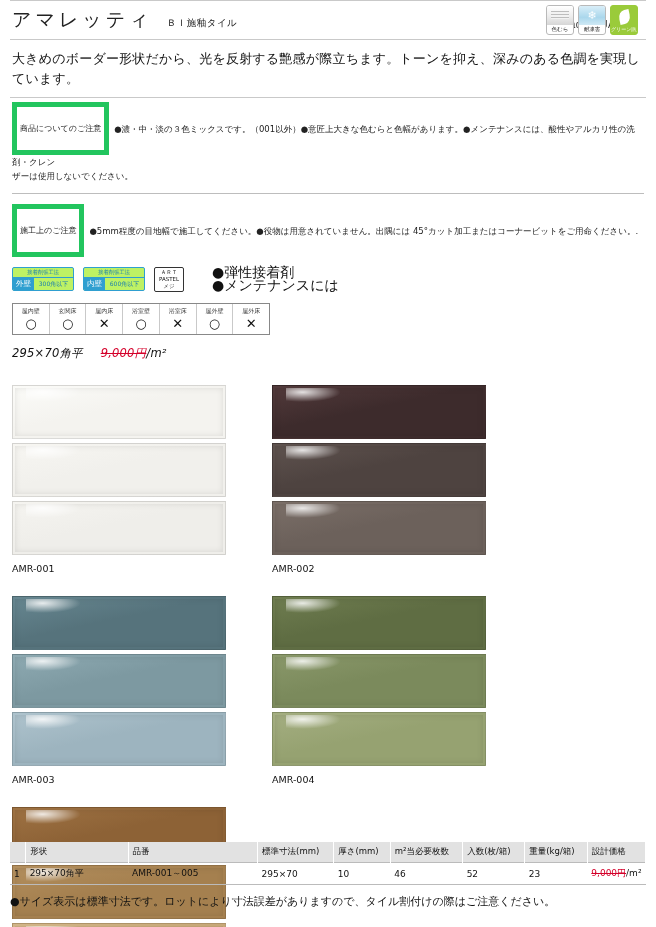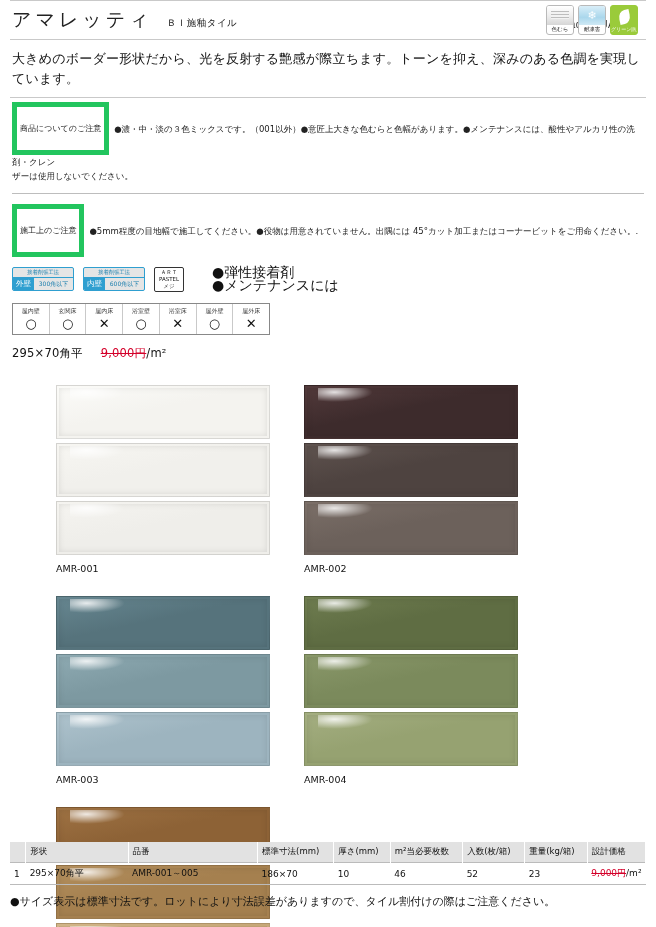--- a/index.html
+++ b/index.html
@@ -115,21 +115,21 @@
 
   .rule-mid { height:1px; background:#bdbdbd; margin: 4px 2px 6px 2px; }
 
   
   .methods { display:flex; align-items:center; gap:9px; padding: 3px 2px 2px 2px; }
   .mbadge {
     border:1px solid #2f9fd0;
     border-radius:2px;
     width: 62px;
     overflow:hidden;
-    background:#e5e5e5;
+    background:#bef264;
   }
   .mbadge .top {
     font-size:5.5px; line-height:9px; text-align:center; color:#1b7fae;
     border-bottom:1px solid #2f9fd0; letter-spacing:-0.2px;
     font-family:"DejaVu Sans",sans-serif;
   }
   .mbadge .bot { display:flex; align-items:stretch; height:12px; }
   .mbadge .bot .k {
     background:#2f9fd0; color:#fff; font-size:7.5px; line-height:12px;
     padding:0 3px; font-family:"DejaVu Sans",sans-serif;
@@ -153,27 +153,27 @@
     border-top:1px solid #888; border-bottom:1px solid #888;
   }
   .ucell { flex:1; text-align:center; border-left:1px solid #c9c9c9; padding: 2px 0 3px 0;}
   .ucell:first-child { border-left:1px solid #888; }
   .ucell:last-child { border-right:1px solid #888; }
   .uhead { font-size:6px; line-height:10px; color:#333; font-family:"DejaVu Sans",sans-serif;}
   .umark { font-size:13px; line-height:15px; color:#111; font-family:"DejaVu Sans",sans-serif;}
 
   
   .sizeline { padding: 11px 2px 24px 2px; font-size:11.5px; color:#111;
-     font-family:"DejaVu Sans",sans-serif; letter-spacing:0.2px;}
+     font-family:"DejaVu Sans",sans-serif; letter-spacing:0.2px;font-style:italic;}
   .strike { color:#d4002a; text-decoration: line-through; text-decoration-color:#d4002a;}
   .unit { color:#111; }
 
   
   .grid { position:relative; padding: 0 2px; }
-  .srow { display:flex; gap:34px; margin-bottom: 22px; margin-left: 44px; }
+  .srow { display:flex; gap:46px; margin-bottom: 22px; }
   .scol { width: 214px; }
   .tile {
     width: 214px; height: 54px;
     margin-bottom: 4px;
     position:relative;
     border: 1px solid rgba(0,0,0,0.12);
   }
   .tile .gloss {
     position:absolute; left:6%; top:4%; width:26%; height:26%;
     background: radial-gradient(ellipse at 30% 30%, rgba(255,255,255,0.85), rgba(255,255,255,0) 70%);
@@ -417,21 +417,21 @@
           <th style="width:64px">入数(枚/箱)</th>
           <th style="width:64px">重量(kg/箱)</th>
           <th>設計価格</th>
         </tr>
       </thead>
       <tbody>
         <tr>
           <td class="numcol">1</td>
           <td>295×70角平</td>
           <td>AMR-001～005</td>
-          <td>186×70</td>
+          <td>295×70</td>
           <td>10</td>
           <td>46</td>
           <td>52</td>
           <td>23</td>
           <td><span class="strike">9,000円</span><span>/m²</span></td>
         </tr>
       </tbody>
     </table>
   </div>
 

